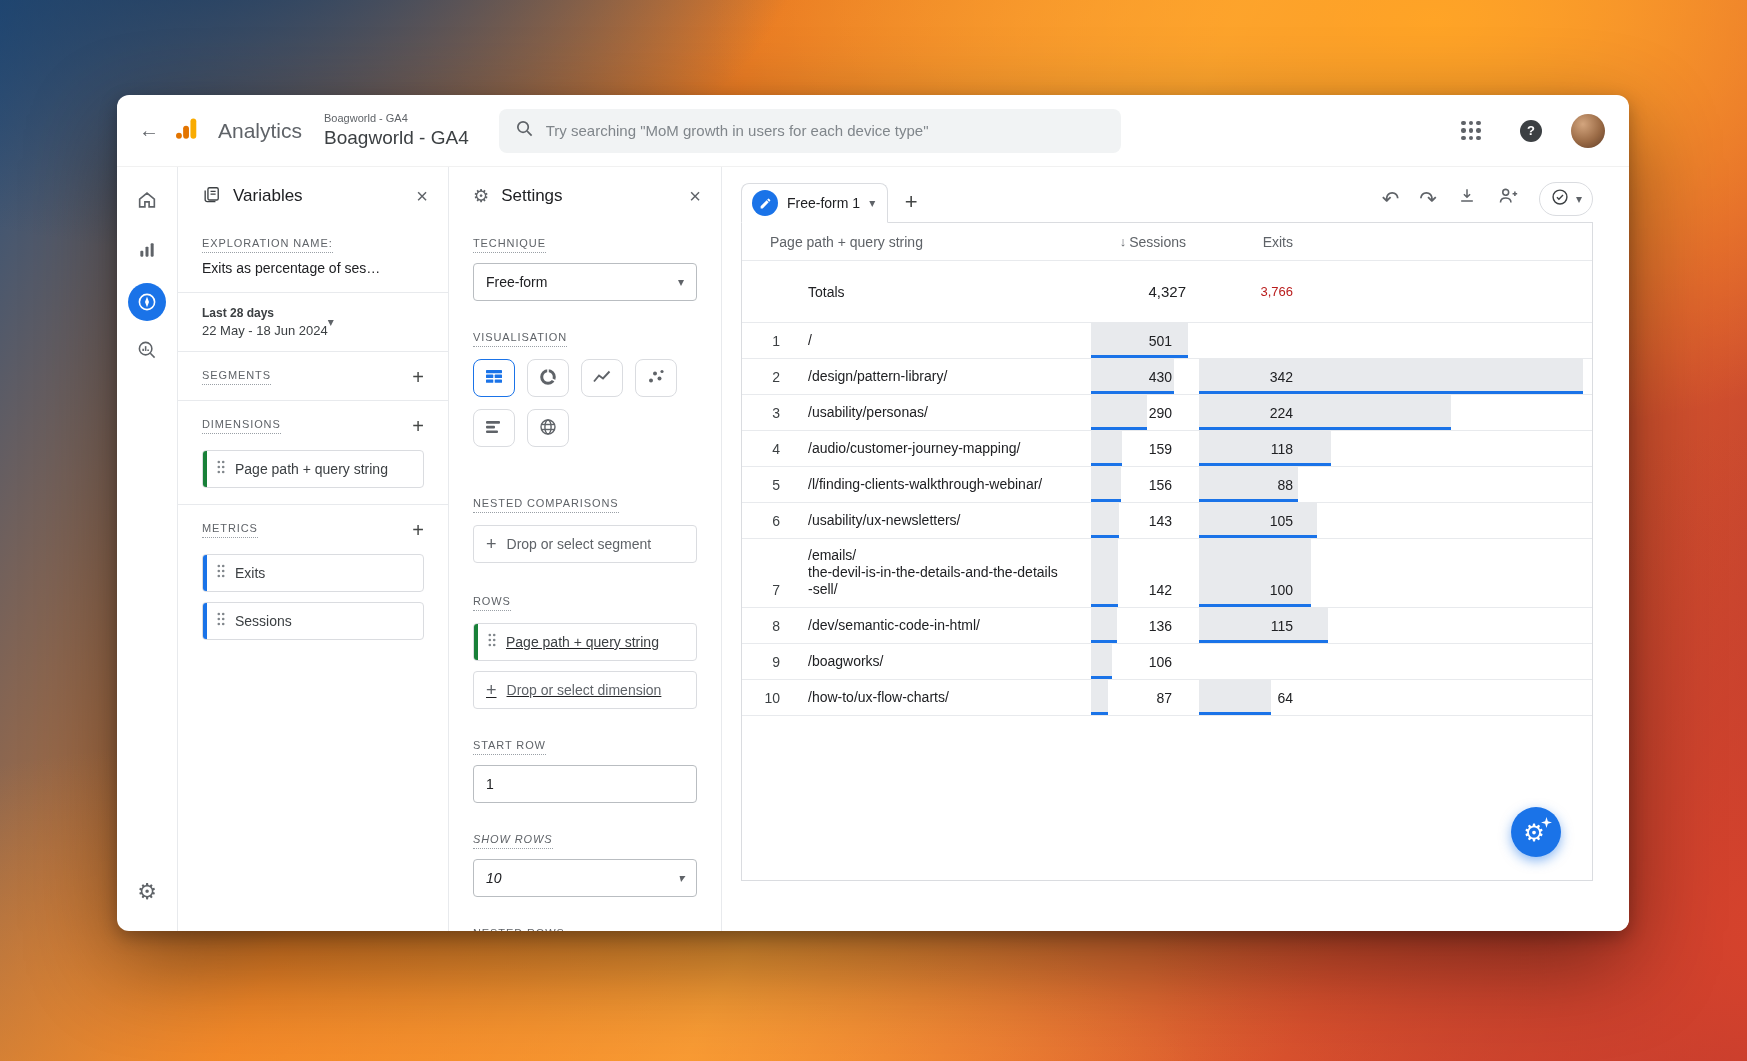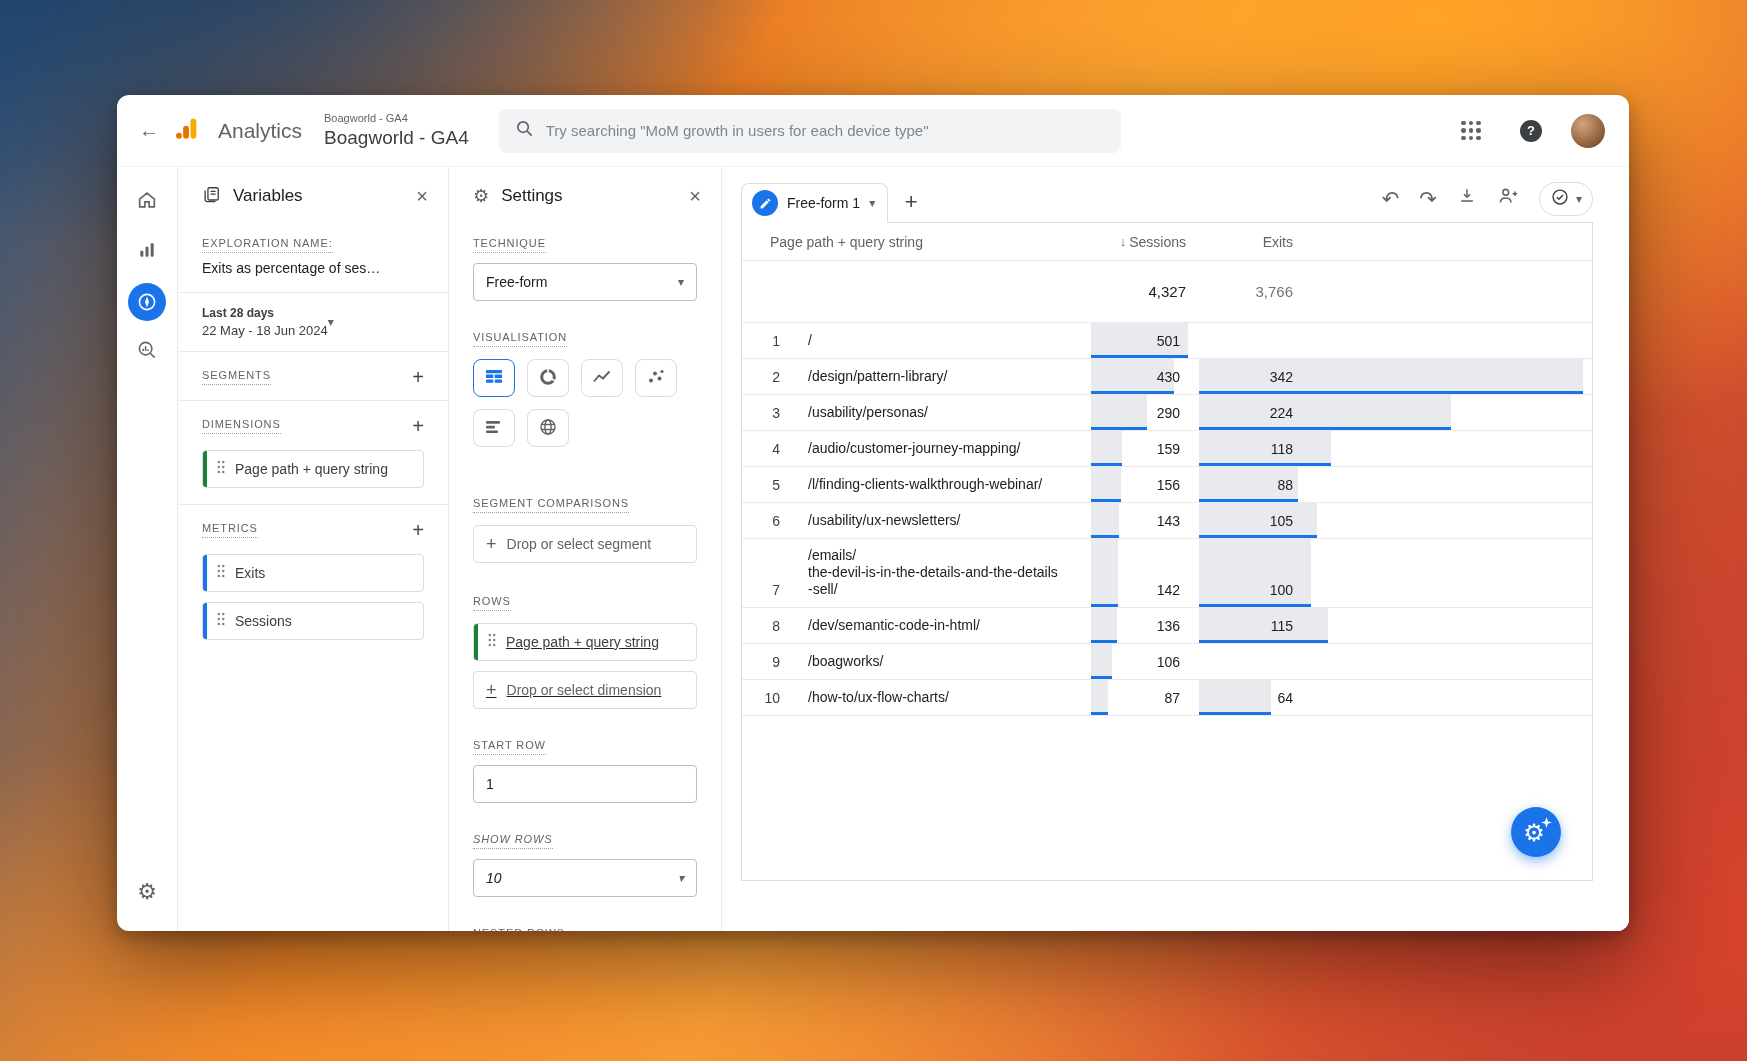--- a/index.html
+++ b/index.html
@@ -121,30 +121,30 @@
   .hdr-sessions{ grid-column:3; justify-content:flex-end; gap:3px; padding-right:2px; }
   .hdr-exits-wrap{ grid-column:5; }
   .hdr-exits{ width:94px; display:flex; justify-content:flex-end; align-items:center; height:100%; font-size:14px; color:#5f6368; }
   .sort-arrow{ font-size:13px; color:#5f6368; }
 
   .totals-row{ height:62px; }
   .totals-label{ grid-column:2; display:flex; align-items:center; font-size:14px; color:#202124; }
   .totals-val{ grid-column:3; display:flex; align-items:center; justify-content:flex-end; padding-right:2px;
                font-size:15px; color:#202124; }
   .totals-exits-wrap{ grid-column:5; }
-  .totals-exits{ width:94px; height:100%; display:flex; align-items:center; justify-content:flex-end; font-size:15px; color:#737373; }
+  .totals-exits{ width:94px; height:100%; display:flex; align-items:center; justify-content:flex-end; font-size:13px; color:#b91c1c; }
 
   .trow{ min-height:36px; }
   .cell-rank{ display:flex; align-items:flex-end; justify-content:flex-end; padding:0 28px 9px 0; font-size:14px; color:#3c4043; }
   .cell-path{ display:flex; align-items:flex-end; padding:8px 16px 9px 0; font-size:14px; color:#202124;
               white-space:pre-line; line-height:17px; overflow-wrap:anywhere; }
   .cell-metric{ position:relative; }
   .bar{ position:absolute; left:0; top:0; bottom:0; background:#e8eaed; border-bottom:3px solid #1a73e8; }
   .mval{ position:relative; z-index:1; height:100%; display:flex; align-items:flex-end; justify-content:flex-end;
-         padding:0 8px 9px 0; font-size:14px; color:#202124; }
+         padding:0 16px 9px 0; font-size:14px; color:#202124; }
   .mval-box{ position:relative; z-index:1; width:94px; height:100%; display:flex; align-items:flex-end;
              justify-content:flex-end; padding-bottom:9px; font-size:14px; color:#202124; }
 
   .fab{ position:absolute; right:31px; bottom:23px; width:50px; height:50px; border-radius:50%; background:#1a73e8;
         border:none; cursor:pointer; display:grid; place-items:center; box-shadow:0 4px 12px rgba(26,115,232,.5); }
   .fab-gear{ color:#fff; font-size:24px; line-height:1; position:relative; left:-2px; top:1px; }
   .fab-spark{ position:absolute; right:9px; top:10px; width:11px; height:11px; background:#fff;
               clip-path:polygon(50% 0,62% 38%,100% 50%,62% 62%,50% 100%,38% 62%,0 50%,38% 38%); }
 </style>
 </head>
@@ -415,21 +415,21 @@
                   <line x1="3.2" y1="12.5" x2="16.8" y2="12.5"></line>
                 </svg>
               </span>
             </button>
           </div>
         </div>
 
         <div class="divider" style="margin-top:26px;"></div>
 
         <div class="sect" style="padding-top:20px;">
-          <span class="lbl">SEGMENT COMPARISONS</span>
+          <span class="lbl">NESTED COMPARISONS</span>
           <div class="dropzone" style="margin-top:12px;">
             <span class="dz-plus">+</span>
             <span>Drop or select segment</span>
           </div>
         </div>
 
         <div class="sect" style="padding-top:28px;text-decoration:underline;">
           <span class="lbl">ROWS</span>
           <div class="chip dim" style="margin-top:12px;">
             <span class="chip-accent"></span>
@@ -521,20 +521,21 @@
             <div class="hdr hdr-sessions">
               <span class="sort-arrow">↓</span>
               <span>Sessions</span>
             </div>
             <div class="hdr-exits-wrap">
               <div class="hdr-exits">Exits</div>
             </div>
           </div>
 
           <div class="totals-row">
+            <div class="totals-label">Totals</div>
             <div class="totals-val">4,327</div>
             <div class="totals-exits-wrap">
               <div class="totals-exits">3,766</div>
             </div>
           </div>
 
           <div id="table-body">
               <div class="trow">
                 <div class="cell-rank">1</div>
                 <div class="cell-path">/</div>

